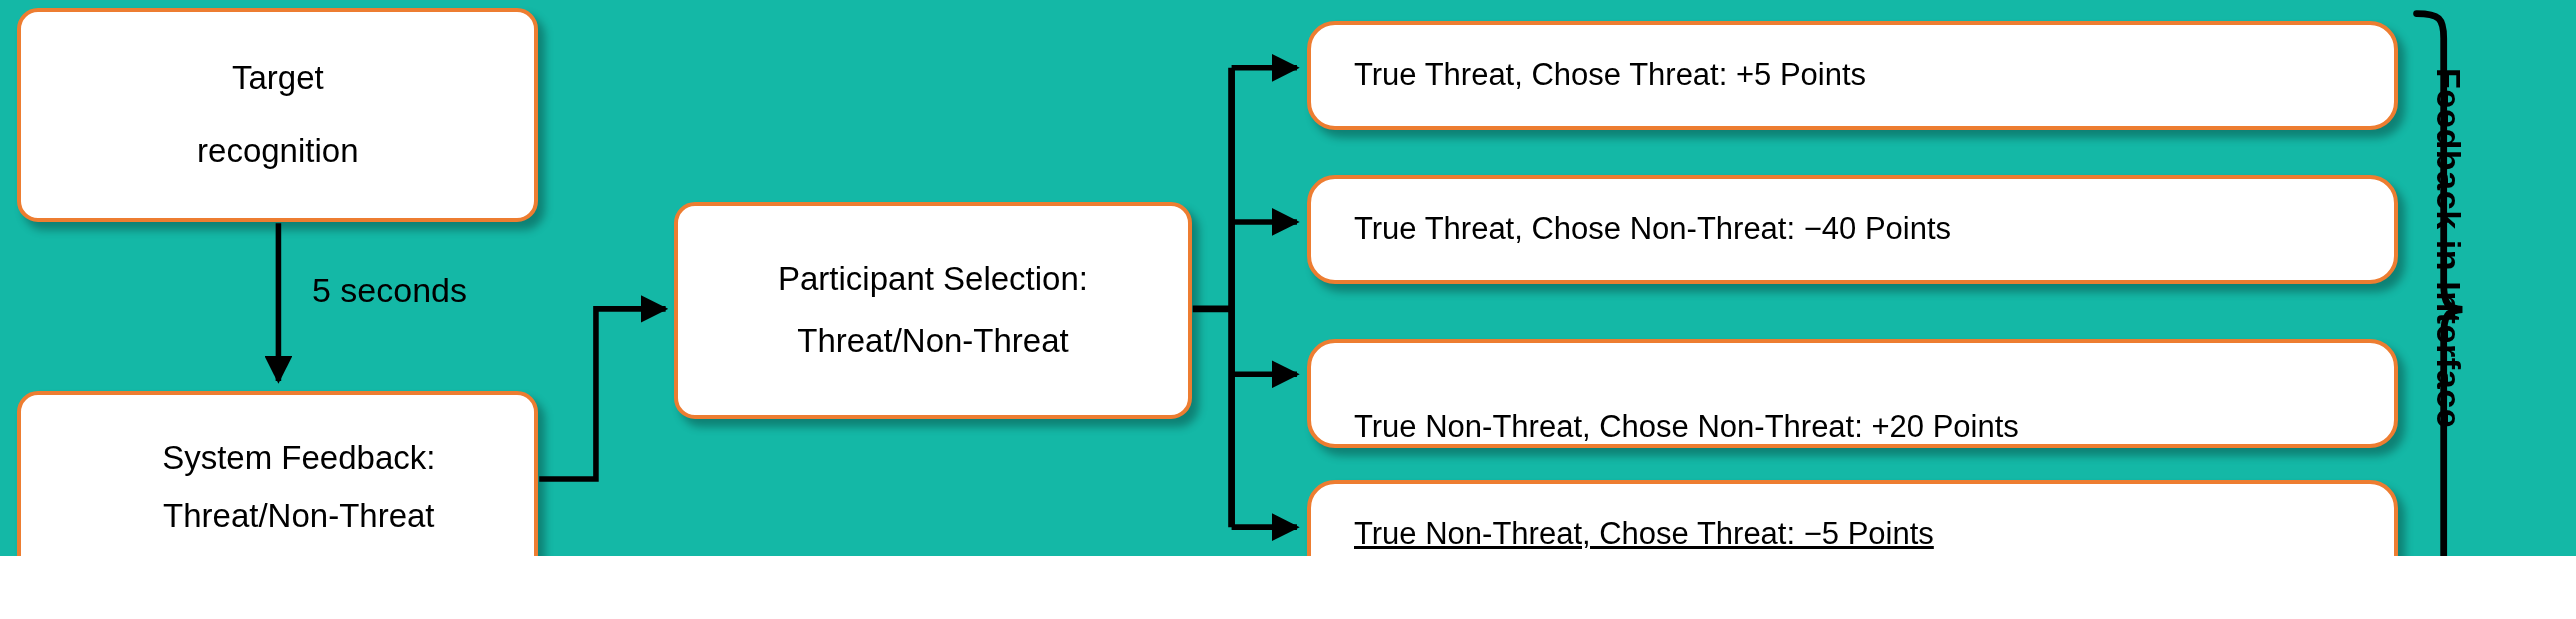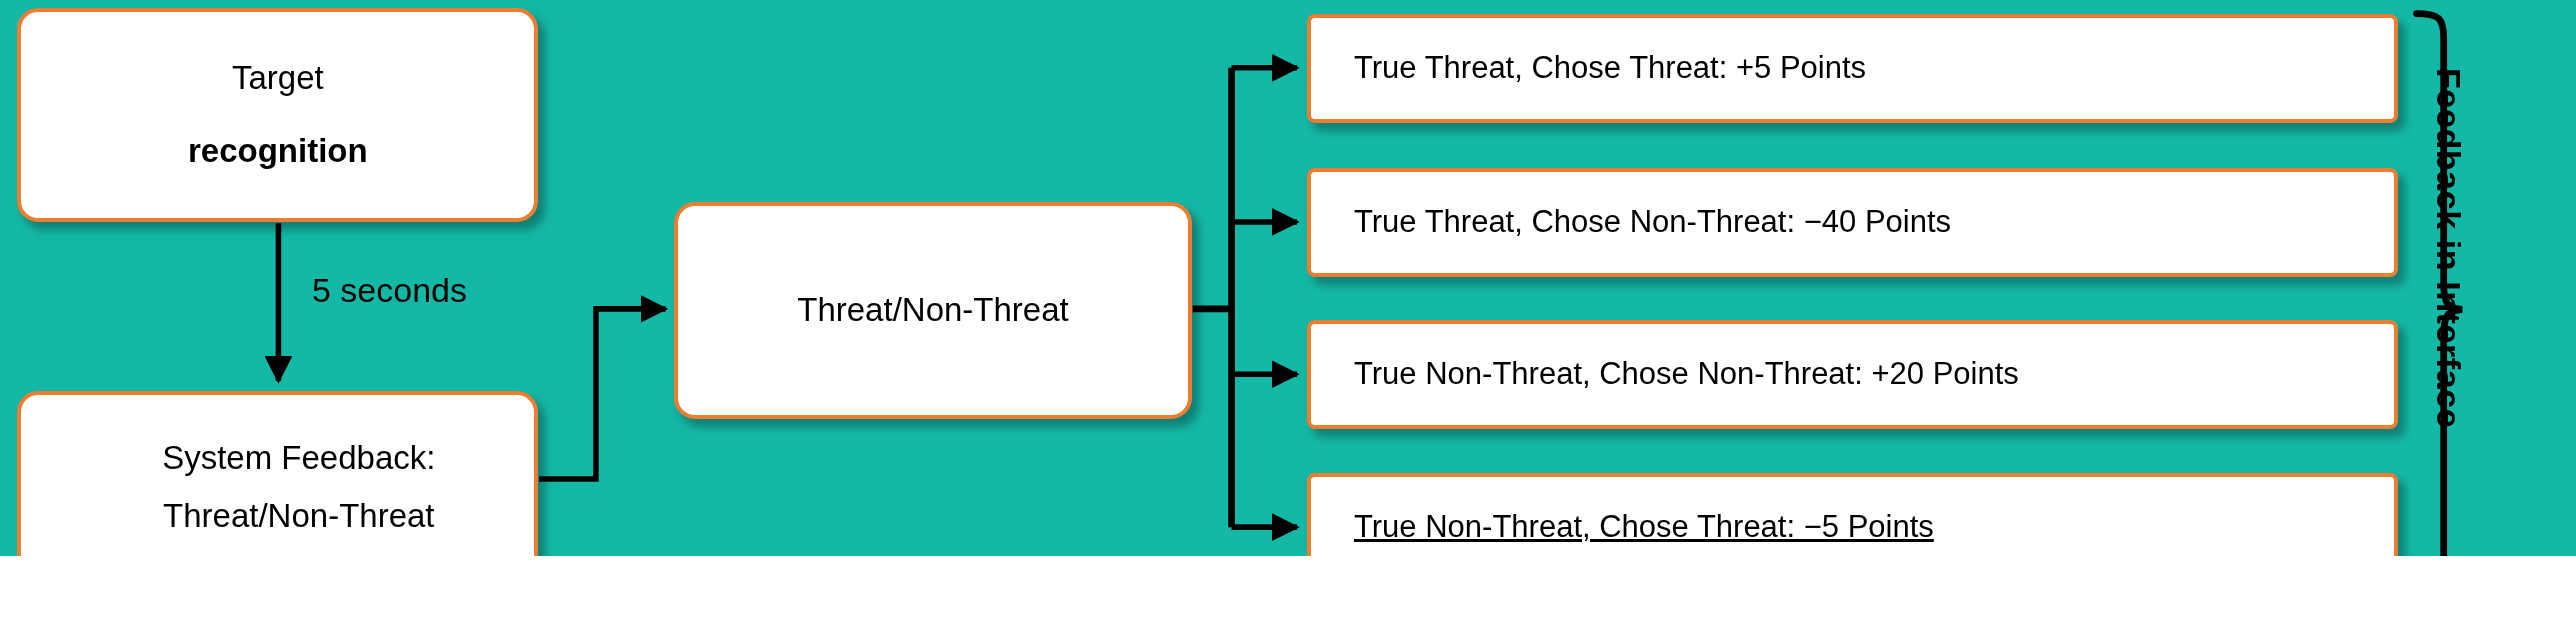--- a/index.html
+++ b/index.html
@@ -34,50 +34,51 @@
   }
   .node .line {
     display: block;
     white-space: nowrap;
   }
   
   #node-target {
     left: 17.3px; top: 8px; width: 521px; height: 214px;
     font-size: 33px;
   }
-  #node-target .line + .line { margin-top: 38px; font-weight: bold; }
+  #node-target .line + .line { margin-top: 38px; }
 
   #node-system {
     left: 17.3px; top: 391px; width: 521px; height: 193px;
     font-size: 33px;
     padding-left: 42px;
   }
   #node-system .line + .line { margin-top: 23.4px; }
 
   #node-participant {
     left: 674px; top: 202px; width: 518px; height: 217px;
     font-size: 33px;
   }
   #node-participant .line + .line { margin-top: 27px; }
 
   
   .outcome {
     left: 1307px;
     width: 1091px;
     height: 109px;
     font-size: 31px;
-    border-radius: 8px;
+    border-radius: 28px;
     justify-content: center;
     align-items: flex-start;
     padding-left: 43px;
     text-align: left;
+    margin-top: 7px;
   }
   #outcome-0 { top: 13.6px; }
   #outcome-1 { top: 168px; }
-  #outcome-2 { top: 320px; }
+  #outcome-2 { top: 332px; justify-content: flex-end; }
   #outcome-3 { top: 473px; text-decoration: underline; }
 
   
   #wires {
     position: absolute;
     left: 0; top: 0;
     width: 2576px; height: 619px;
     pointer-events: none;
   }
 
@@ -159,20 +160,21 @@
     <span class="line">Target</span>
     <span class="line">recognition</span>
   </div>
 
   <div class="node" id="node-system">
     <span class="line">System Feedback:</span>
     <span class="line">Threat/Non-Threat</span>
   </div>
 
   <div class="node" id="node-participant">
+    <span class="line">Participant Selection:</span>
     <span class="line">Threat/Non-Threat</span>
   </div>
 
   <div id="label-5s">5 seconds</div>
 
   <div class="node outcome" id="outcome-0">
     <span class="line">True Threat, Chose Threat: +5 Points</span>
   </div>
   <div class="node outcome" id="outcome-1">
     <span class="line">True Threat, Chose Non-Threat: −40 Points</span>

